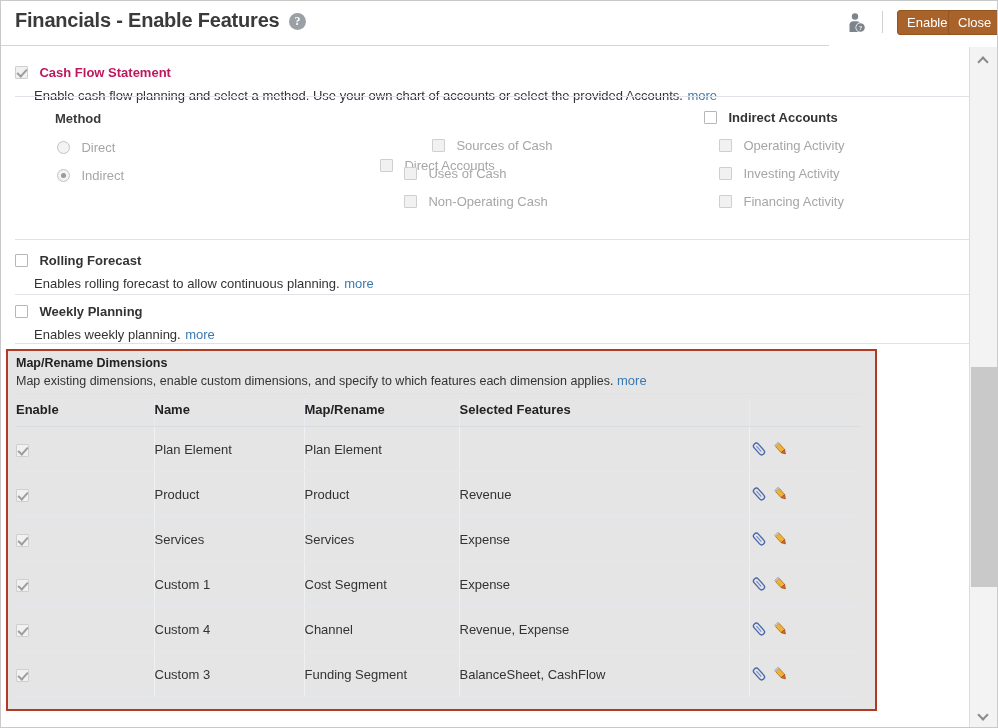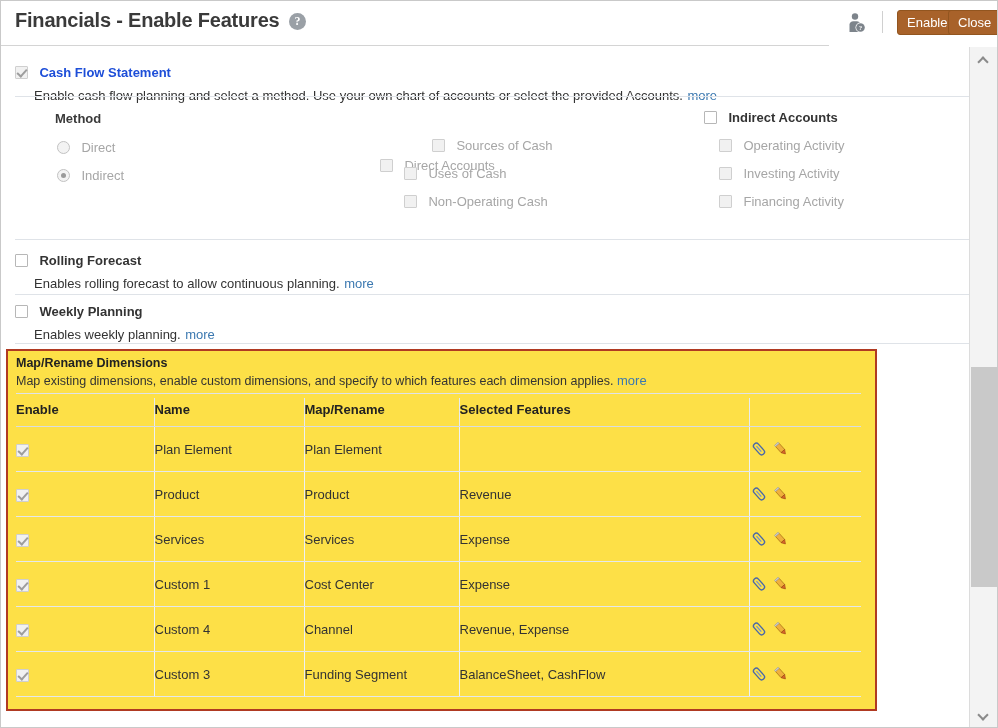--- a/index.html
+++ b/index.html
@@ -114,21 +114,21 @@
     border-radius: 50%;
     background: #9a9a9a;
   }
 
   .feat-label {
     font-size: 13px; font-weight: bold;
     color: #333333;
     vertical-align: middle;
     margin-left: 7px;
   }
-  .feat-label.dim { color: #1d4ed8; }
+  .feat-label.dim { color: #be185d; }
   .feat-desc {
     font-size: 13px; color: #333333;
   }
   .more-link {
     font-size: 13px; color: #3b78b0; cursor: pointer; text-decoration: none;
   }
   .hr {
     position: absolute; left: 14px; width: 954px; height: 1px;
     background: #dfe3e8;
   }
@@ -141,21 +141,21 @@
   .sub-head {
     font-size: 13px; font-weight: bold; color: #3a3a3a;
   }
 
   
   .maprename-panel {
     position: absolute;
     left: 5px; top: 302px;
     width: 871px; height: 362px;
     border: 2px solid #b03a22;
-    background: #fde047;
+    background: #e5e5e5;
   }
   .mr-title {
     position: absolute; left: 8px; top: 5px;
     font-size: 12.5px; font-weight: bold; color: #222222;
   }
   .mr-desc {
     position: absolute; left: 8px; top: 22px;
     font-size: 12.5px; color: #333333;
   }
   .mr-hr {
@@ -414,21 +414,21 @@
                     <g transform="rotate(-42 9 9)">
                       <rect x="6.6" y="3.4" width="4.8" height="8.4" fill="#f0b03c" stroke="#b07a17" stroke-width="0.8"></rect>
                       <rect x="6.6" y="2.0" width="4.8" height="1.6" fill="#cfcfcf" stroke="#9a9a9a" stroke-width="0.6"></rect>
                       <polygon points="6.6,11.8 11.4,11.8 9,15.6" fill="#d8682a" stroke="#9c4312" stroke-width="0.6"></polygon>
                     </g>
                   </svg></span></td>
             </tr>
             <tr>
               <td class="cell-pad-enable"><span class="chk disabled checked"></span></td>
               <td class="cell-pad-name">Custom 1</td>
-              <td class="cell-pad-map">Cost Center</td>
+              <td class="cell-pad-map">Cost Segment</td>
               <td class="cell-pad-feat">Expense</td>
               <td class="acts"><span class="icon-btn"><svg width="18" height="18" viewBox="0 0 18 18" xmlns="http://www.w3.org/2000/svg">
                     <g transform="rotate(-42 9 9)">
                       <rect x="6.2" y="2.2" width="5.6" height="13.6" rx="2.8" fill="none" stroke="#4a68a8" stroke-width="1.4"></rect>
                       <line x1="9" y1="5.2" x2="9" y2="12.4" stroke="#6f8fd0" stroke-width="1.2"></line>
                     </g>
                   </svg></span><span class="icon-btn"><svg width="18" height="18" viewBox="0 0 18 18" xmlns="http://www.w3.org/2000/svg">
                     <g transform="rotate(-42 9 9)">
                       <rect x="6.6" y="3.4" width="4.8" height="8.4" fill="#f0b03c" stroke="#b07a17" stroke-width="0.8"></rect>
                       <rect x="6.6" y="2.0" width="4.8" height="1.6" fill="#cfcfcf" stroke="#9a9a9a" stroke-width="0.6"></rect>

